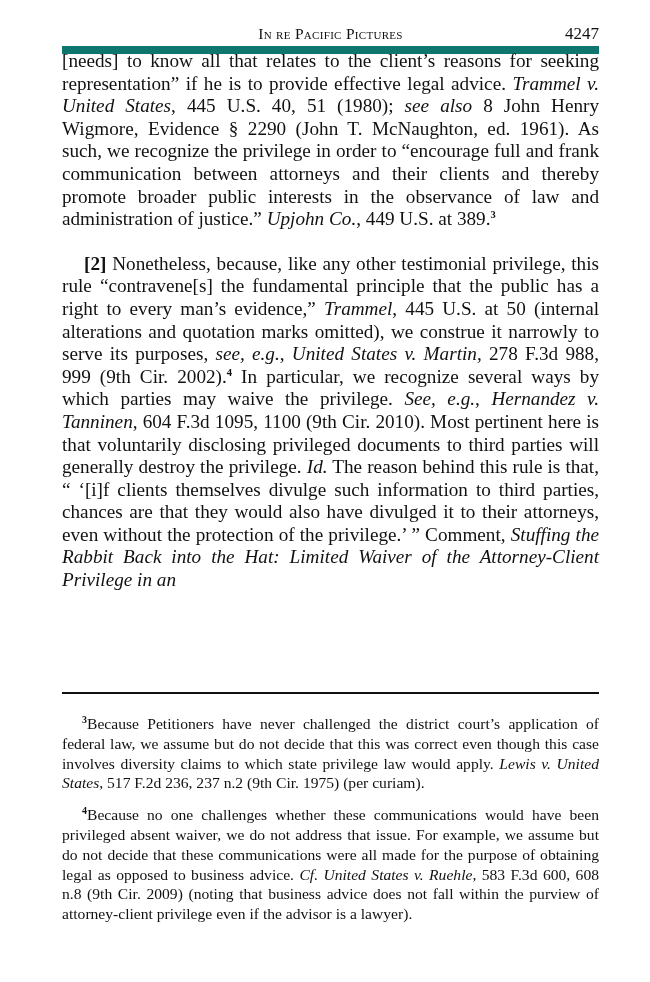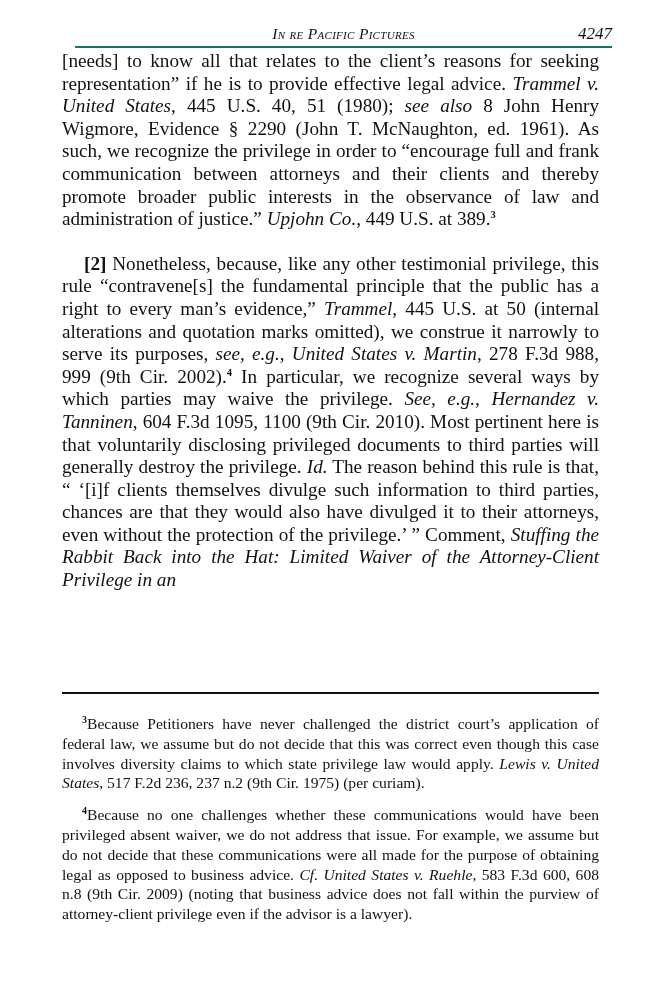--- a/index.html
+++ b/index.html
@@ -17,25 +17,24 @@
     }
     .page {
       position: absolute;
       left: 62px;
       top: 0;
       width: 537px;
     }
     .running-head {
       position: absolute;
       top: 24px;
-      left: 13px;
+      left: 0;
       width: 537px;
       height: 22px;
-      border-bottom: 2px solid #0f766e;
-      font-style: italic;
+      border-bottom: 8px solid #0f766e;
     }
     .running-title {
       position: absolute;
       left: 0;
       width: 537px;
       text-align: center;
       font-size: 15.5px;
       font-variant: small-caps;
       letter-spacing: 0.3px;
       top: 1px;

